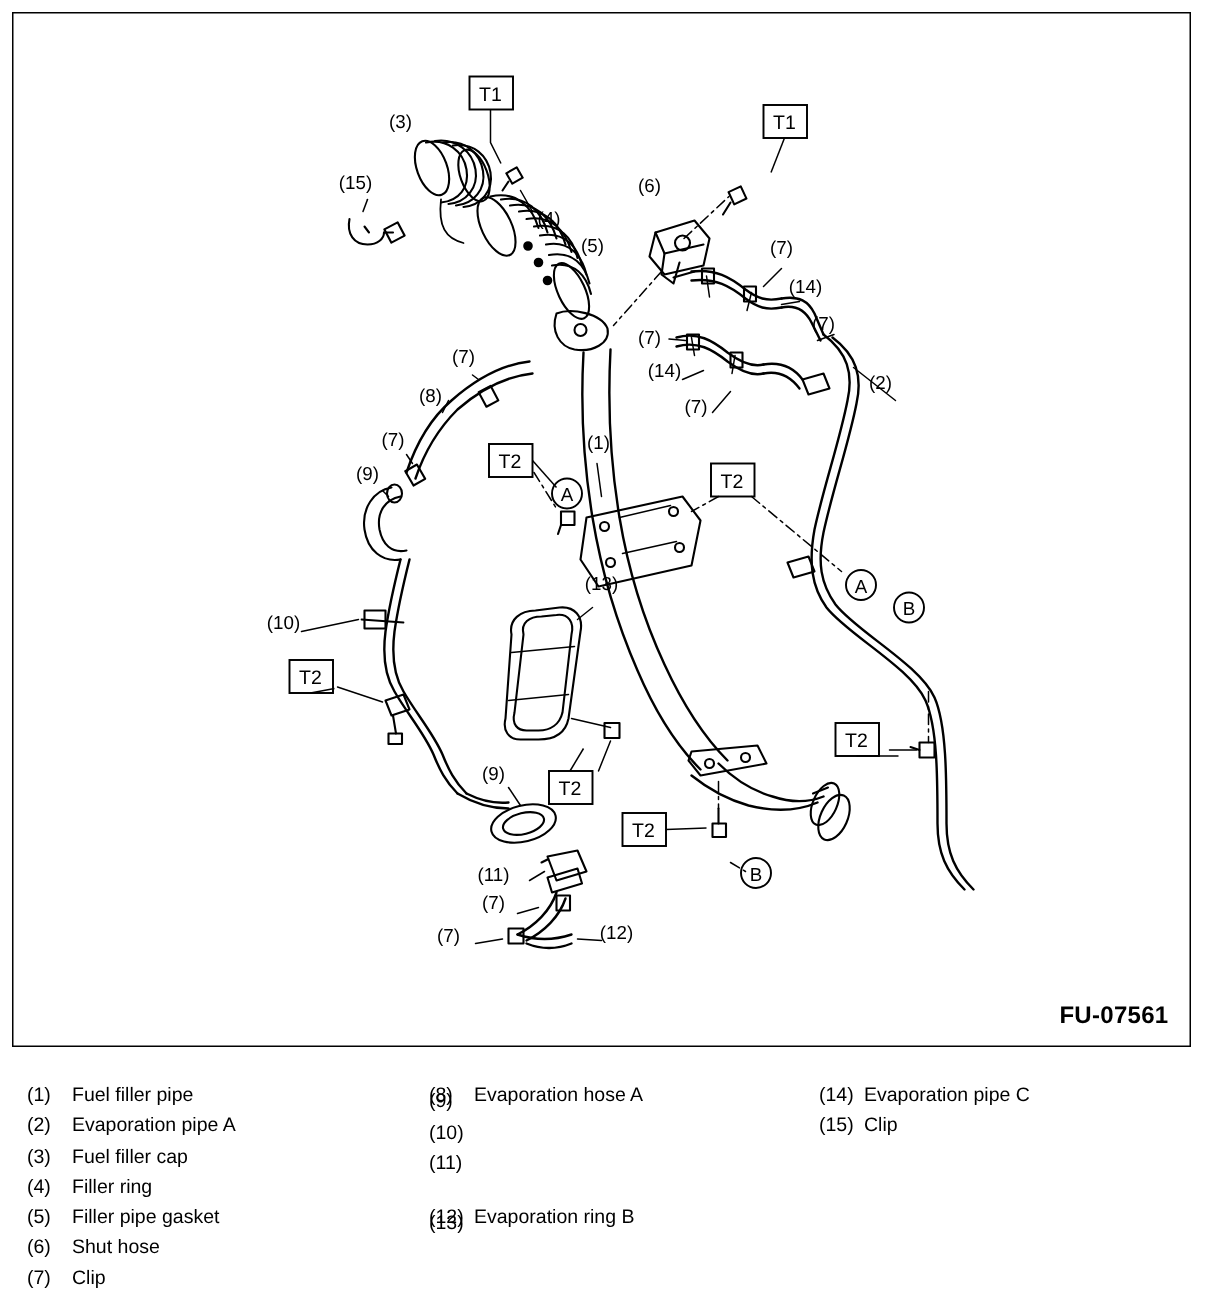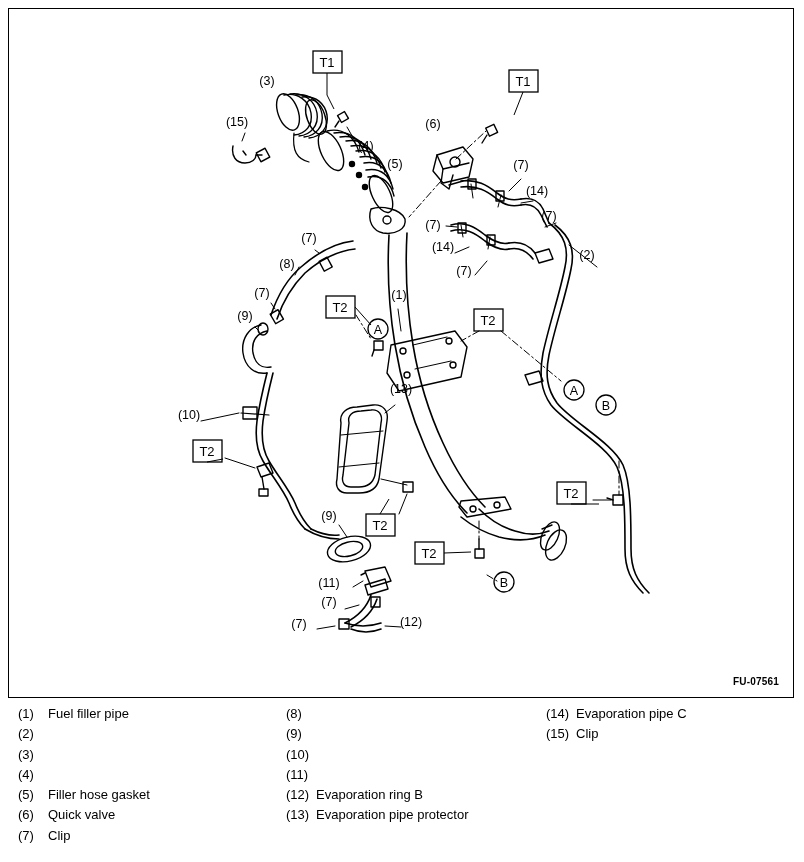--- a/index.html
+++ b/index.html
@@ -32,21 +32,21 @@
   }
   .figure-svg {
     position: absolute;
     left: 0;
     top: 0;
   }
   .fig-code {
     position: absolute;
     right: 14px;
     bottom: 10px;
-    font-size: 10px;
+    font-size: 16px;
     font-weight: bold;
     letter-spacing: 0.2px;
   }
   
   .legend {
     position: absolute;
     left: 8px;
     top: 706px;
     width: 786px;
     height: 148px;
@@ -69,20 +69,21 @@
   }
   .legend-num {
     width: 40px;
     flex: 0 0 40px;
     text-align: left;
     padding-left: 10px;
     box-sizing: border-box;
   }
   .legend-label {
     flex: 1 1 auto;
+    margin-top: 16px;
   }
   
   svg text {
     font-family: "Liberation Sans", sans-serif;
     font-size: 12.5px;
     fill: #000;
   }
   svg .boxed {
     font-size: 13px;
   }
@@ -408,61 +409,64 @@
 
   <div class="legend">
 
     <div class="legend-col c1">
       <div class="legend-row">
         <span class="legend-num">(1)</span>
         <span class="legend-label">Fuel filler pipe</span>
       </div>
       <div class="legend-row">
         <span class="legend-num">(2)</span>
+        <span class="legend-label">Evaporation pipe A</span>
       </div>
       <div class="legend-row">
         <span class="legend-num">(3)</span>
+        <span class="legend-label">Fuel filler cap</span>
       </div>
       <div class="legend-row">
         <span class="legend-num">(4)</span>
+        <span class="legend-label">Filler ring</span>
       </div>
       <div class="legend-row">
         <span class="legend-num">(5)</span>
-        <span class="legend-label">Filler hose gasket</span>
+        <span class="legend-label">Filler pipe gasket</span>
       </div>
       <div class="legend-row">
         <span class="legend-num">(6)</span>
-        <span class="legend-label">Quick valve</span>
+        <span class="legend-label">Shut hose</span>
       </div>
       <div class="legend-row">
         <span class="legend-num">(7)</span>
         <span class="legend-label">Clip</span>
       </div>
     </div>
 
     <div class="legend-col c2">
       <div class="legend-row">
         <span class="legend-num">(8)</span>
+        <span class="legend-label">Evaporation hose A</span>
       </div>
       <div class="legend-row">
         <span class="legend-num">(9)</span>
       </div>
       <div class="legend-row">
         <span class="legend-num">(10)</span>
       </div>
       <div class="legend-row">
         <span class="legend-num">(11)</span>
       </div>
       <div class="legend-row">
         <span class="legend-num">(12)</span>
         <span class="legend-label">Evaporation ring B</span>
       </div>
       <div class="legend-row">
         <span class="legend-num">(13)</span>
-        <span class="legend-label">Evaporation pipe protector</span>
       </div>
     </div>
 
     <div class="legend-col c3">
       <div class="legend-row">
         <span class="legend-num">(14)</span>
         <span class="legend-label">Evaporation pipe C</span>
       </div>
       <div class="legend-row">
         <span class="legend-num">(15)</span>

